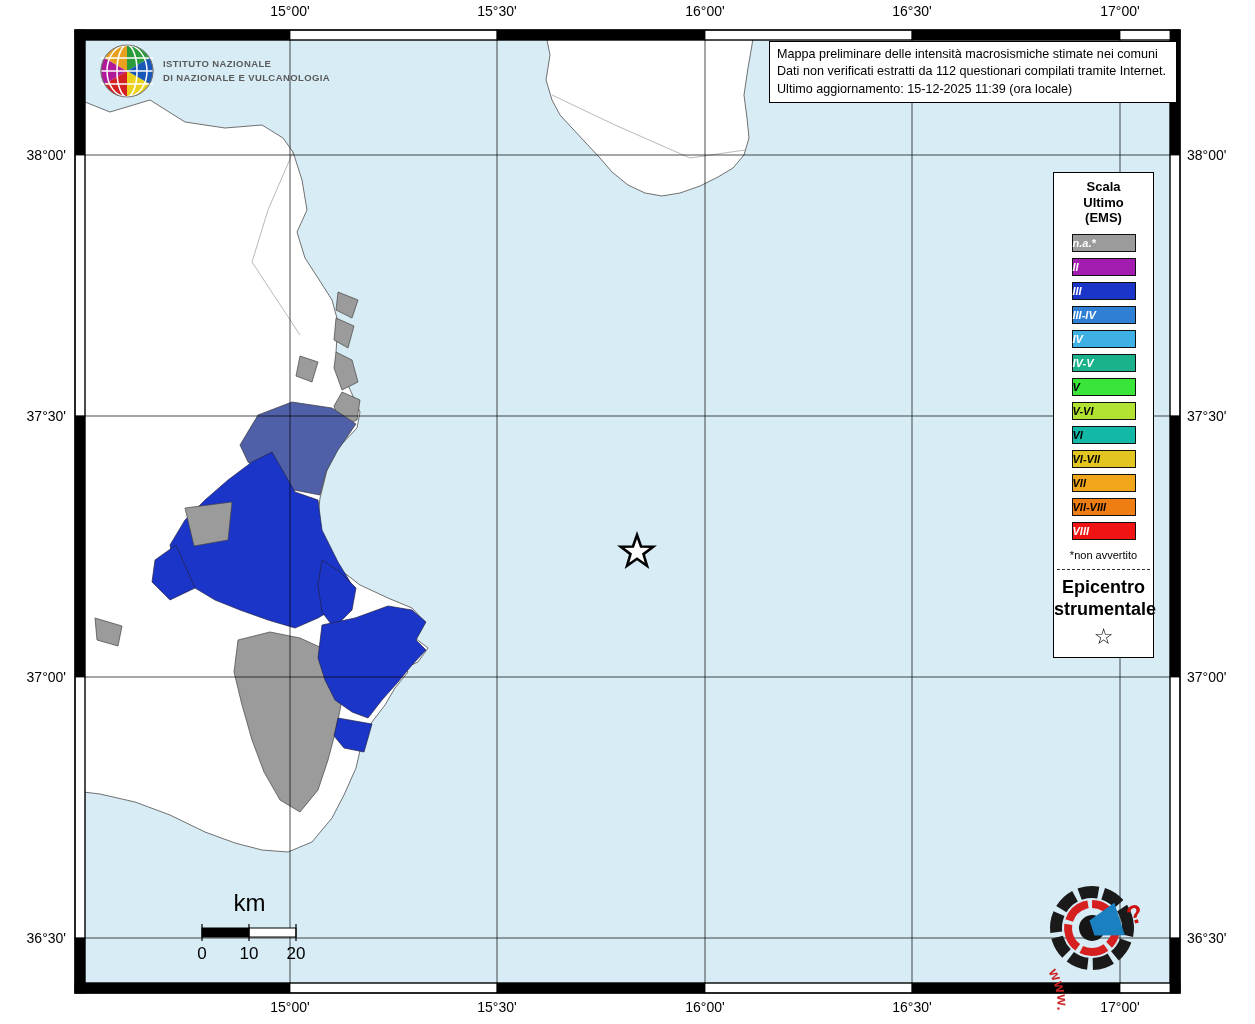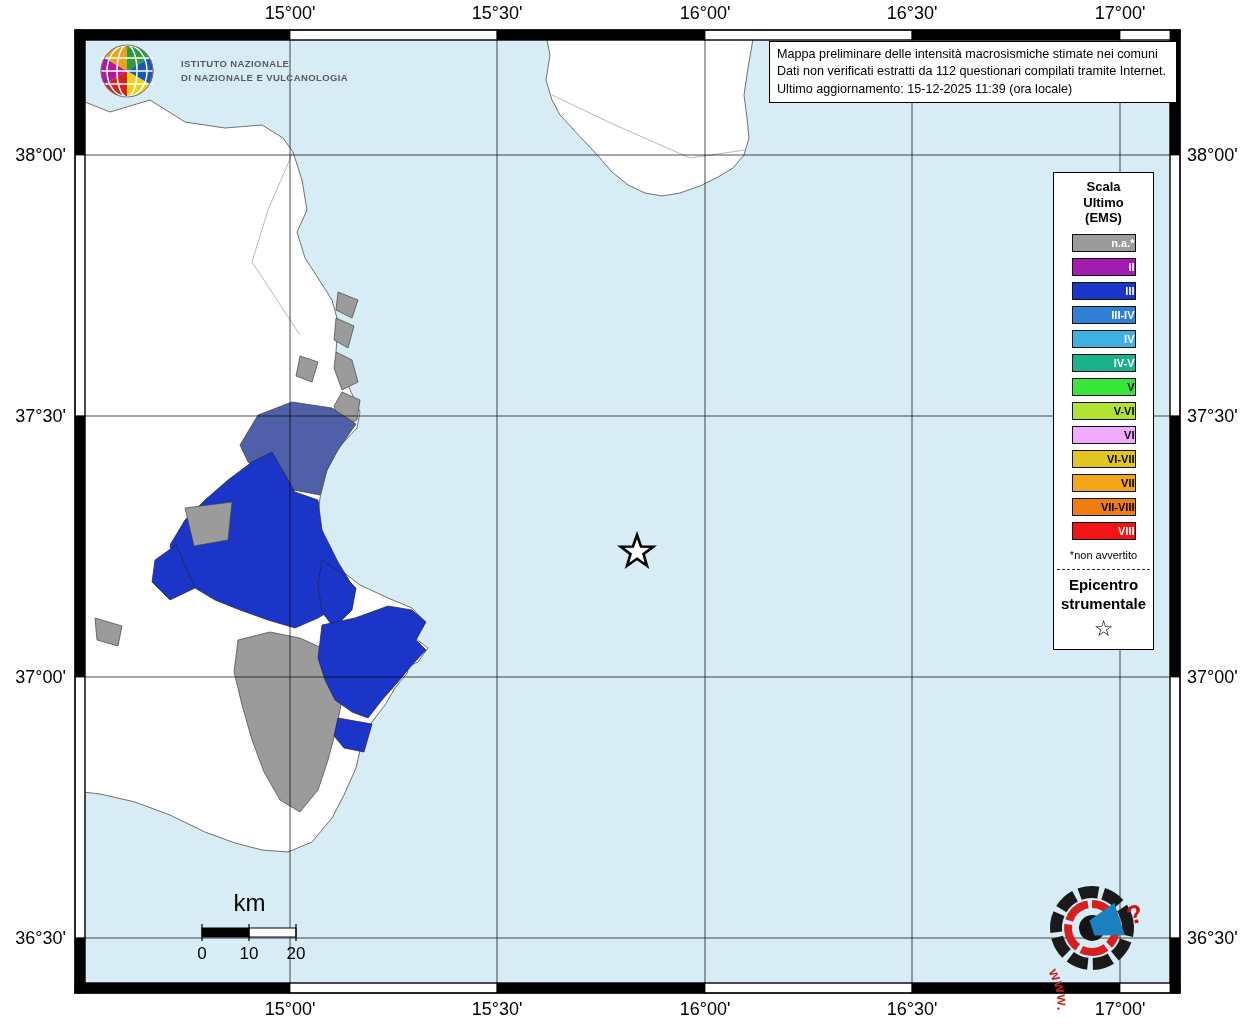--- a/index.html
+++ b/index.html
@@ -1,43 +1,43 @@
 <!DOCTYPE html>
 <html><head>
 <meta charset="utf-8">
 <style>
   html,body{margin:0;padding:0;}
   body{width:1255px;height:1024px;background:#ffffff;font-family:"Liberation Sans","DejaVu Sans",sans-serif;}
   .page{position:relative;width:1255px;height:1024px;background:#ffffff;overflow:hidden;}
   .map-svg{position:absolute;left:0;top:0;}
 
   
-  .ax{position:absolute;font-size:18px;color:#000;white-space:nowrap;}
+  .ax{position:absolute;font-size:14px;color:#000;white-space:nowrap;}
   .ax-top{top:3px;transform:translateX(-50%);}
   .ax-bottom{top:999px;transform:translateX(-50%);}
   .ax-left{left:0;width:66px;text-align:right;transform:translateY(-50%);}
   .ax-right{left:1187px;transform:translateY(-50%);}
 
   
-  .ingv{position:absolute;left:98px;top:42px;display:flex;align-items:center;gap:25px;}
+  .ingv{position:absolute;left:98px;top:42px;display:flex;align-items:center;gap:7px;}
   .ingv-text{font-size:9.5px;font-weight:bold;color:#5a5a5a;letter-spacing:.4px;line-height:1.5;}
 
   
   .info-box{position:absolute;left:769px;top:41px;width:392px;background:#ffffff;
     border:1px solid #000;padding:4px 7px;font-size:12.6px;line-height:1.38;color:#000;}
 
   
   .legend{position:absolute;left:1053px;top:172px;width:99px;background:#ffffff;
     border:1px solid #000;padding:6px 0 8px 0;text-align:center;}
   .lg-title{font-size:13px;font-weight:bold;line-height:1.2;margin-bottom:8px;}
   .lg-swatch{width:62px;height:16px;line-height:16px;margin:6px auto 0 auto;
-    border:1px solid #111;font-size:11px;font-weight:bold;text-align:right;}
+    border:1px solid #111;font-size:11px;font-weight:bold;text-align:left;font-style:italic;}
   .lg-foot{font-size:11px;margin-top:9px;text-align:center;}
   .lg-div{border-top:1px dashed #333;margin:8px 3px 6px 3px;}
-  .lg-epi{font-size:15px;font-weight:bold;line-height:1.25;}
+  .lg-epi{font-size:18px;font-weight:bold;line-height:1.25;}
   .lg-star{font-size:22px;line-height:1.1;margin-top:4px;}
 
   
   .sb-km{position:absolute;left:202px;top:889px;width:95px;text-align:center;font-size:24px;color:#000;}
   .sb-num{position:absolute;top:944px;font-size:17px;transform:translateX(-50%);color:#000;}
 
   .wm{position:absolute;left:1007px;top:843px;}
 </style>
 </head>
 <body>
@@ -199,21 +199,21 @@
       <div>(EMS)</div>
     </div>
     <div class="lg-swatch" style="background:#9b9b9b;color:#ffffff">n.a.*</div>
     <div class="lg-swatch" style="background:#a21caf;color:#ffffff">II</div>
     <div class="lg-swatch" style="background:#1b35c8;color:#ffffff">III</div>
     <div class="lg-swatch" style="background:#2f7fd4;color:#ffffff">III-IV</div>
     <div class="lg-swatch" style="background:#3fb0e4;color:#ffffff">IV</div>
     <div class="lg-swatch" style="background:#19b28a;color:#ffffff">IV-V</div>
     <div class="lg-swatch" style="background:#3ae53a;color:#000000">V</div>
     <div class="lg-swatch" style="background:#b2e232;color:#000000">V-VI</div>
-    <div class="lg-swatch" style="background:#f0abfc;color:#000000">VI</div>
+    <div class="lg-swatch" style="background:#14b8a6;color:#000000">VI</div>
     <div class="lg-swatch" style="background:#e2c520;color:#000000">VI-VII</div>
     <div class="lg-swatch" style="background:#f2a71b;color:#000000">VII</div>
     <div class="lg-swatch" style="background:#ee7d12;color:#000000">VII-VIII</div>
     <div class="lg-swatch" style="background:#f01414;color:#ffffff">VIII</div>
     <div class="lg-foot">*non avvertito</div>
     <div class="lg-div"></div>
     <div class="lg-epi">
       <div>Epicentro</div>
       <div>strumentale</div>
     </div>

